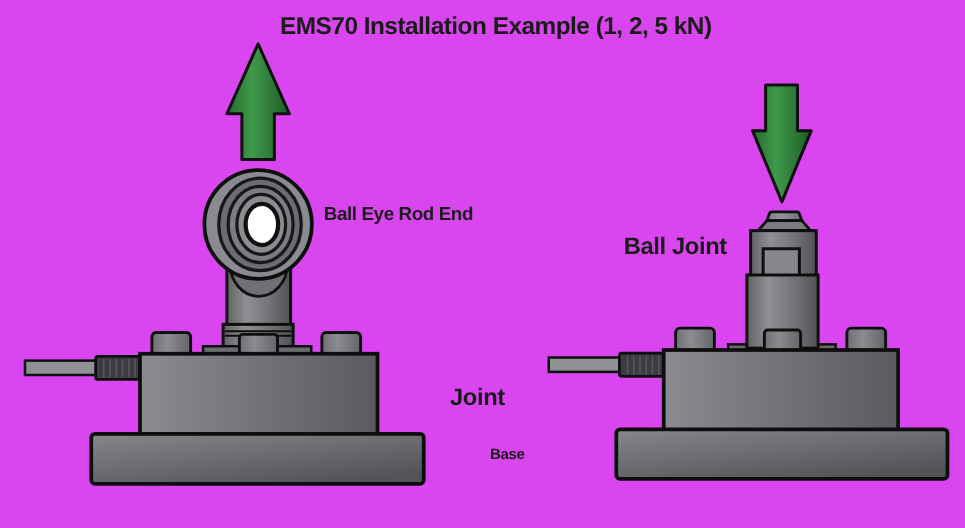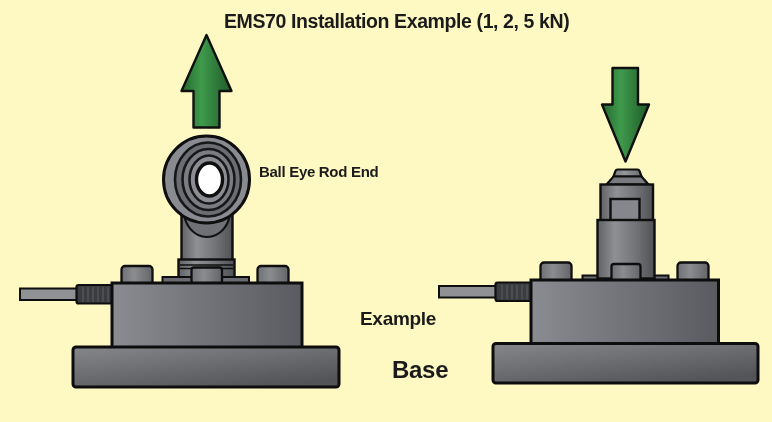--- a/index.html
+++ b/index.html
@@ -1,34 +1,34 @@
 <!DOCTYPE html>
 <html><head>
 <meta charset="utf-8">
 <style>
   html,body{margin:0;padding:0;background:#fff;}
   #canvas{
     position:relative;
     width:772px;height:422px;
-    background:#fef9c3;
+    background:#d946ef;
     overflow:hidden;
     font-family:"Liberation Sans","DejaVu Sans",sans-serif;
   }
   .lbl{
     position:absolute;
     color:#1b1b1b;
     font-weight:700;
     white-space:nowrap;
     letter-spacing:-0.3px;
   }
   #title{left:224px;top:10px;font-size:19.5px;letter-spacing:-0.4px;}
   #lbl-ball-eye{left:259px;top:163px;font-size:15px;}
   #lbl-ball-joint{left:499px;top:187px;font-size:19px;}
   #lbl-sensor{left:360px;top:308px;font-size:19px;}
-  #lbl-base{left:392px;top:356px;font-size:24px;}
+  #lbl-base{left:392px;top:356px;font-size:12px;}
   svg{position:absolute;left:0;top:0;}
 </style>
 </head>
 <body>
 
 <div id="canvas">
 
   <svg width="772" height="422" viewBox="0 0 772 422">
     <defs>
       <linearGradient id="gradGreen" x1="0" y1="0" x2="1" y2="0">
@@ -133,16 +133,17 @@
       </g>
 
       <rect x="531" y="280" width="187.5" height="64" fill="url(#gradBody)" stroke="#0d0d0d" stroke-width="3"></rect>
 
       <rect x="493" y="343.5" width="265" height="39.5" rx="3" fill="url(#gradBase)" stroke="#0d0d0d" stroke-width="3"></rect>
     </g>
   </svg>
 
   <div id="title" class="lbl">EMS70 Installation Example (1, 2, 5 kN)</div>
   <div id="lbl-ball-eye" class="lbl">Ball Eye Rod End</div>
-  <div id="lbl-sensor" class="lbl">Example</div>
+  <div id="lbl-ball-joint" class="lbl">Ball Joint</div>
+  <div id="lbl-sensor" class="lbl">Joint</div>
   <div id="lbl-base" class="lbl">Base</div>
 
 </div>
 
 </body></html>

